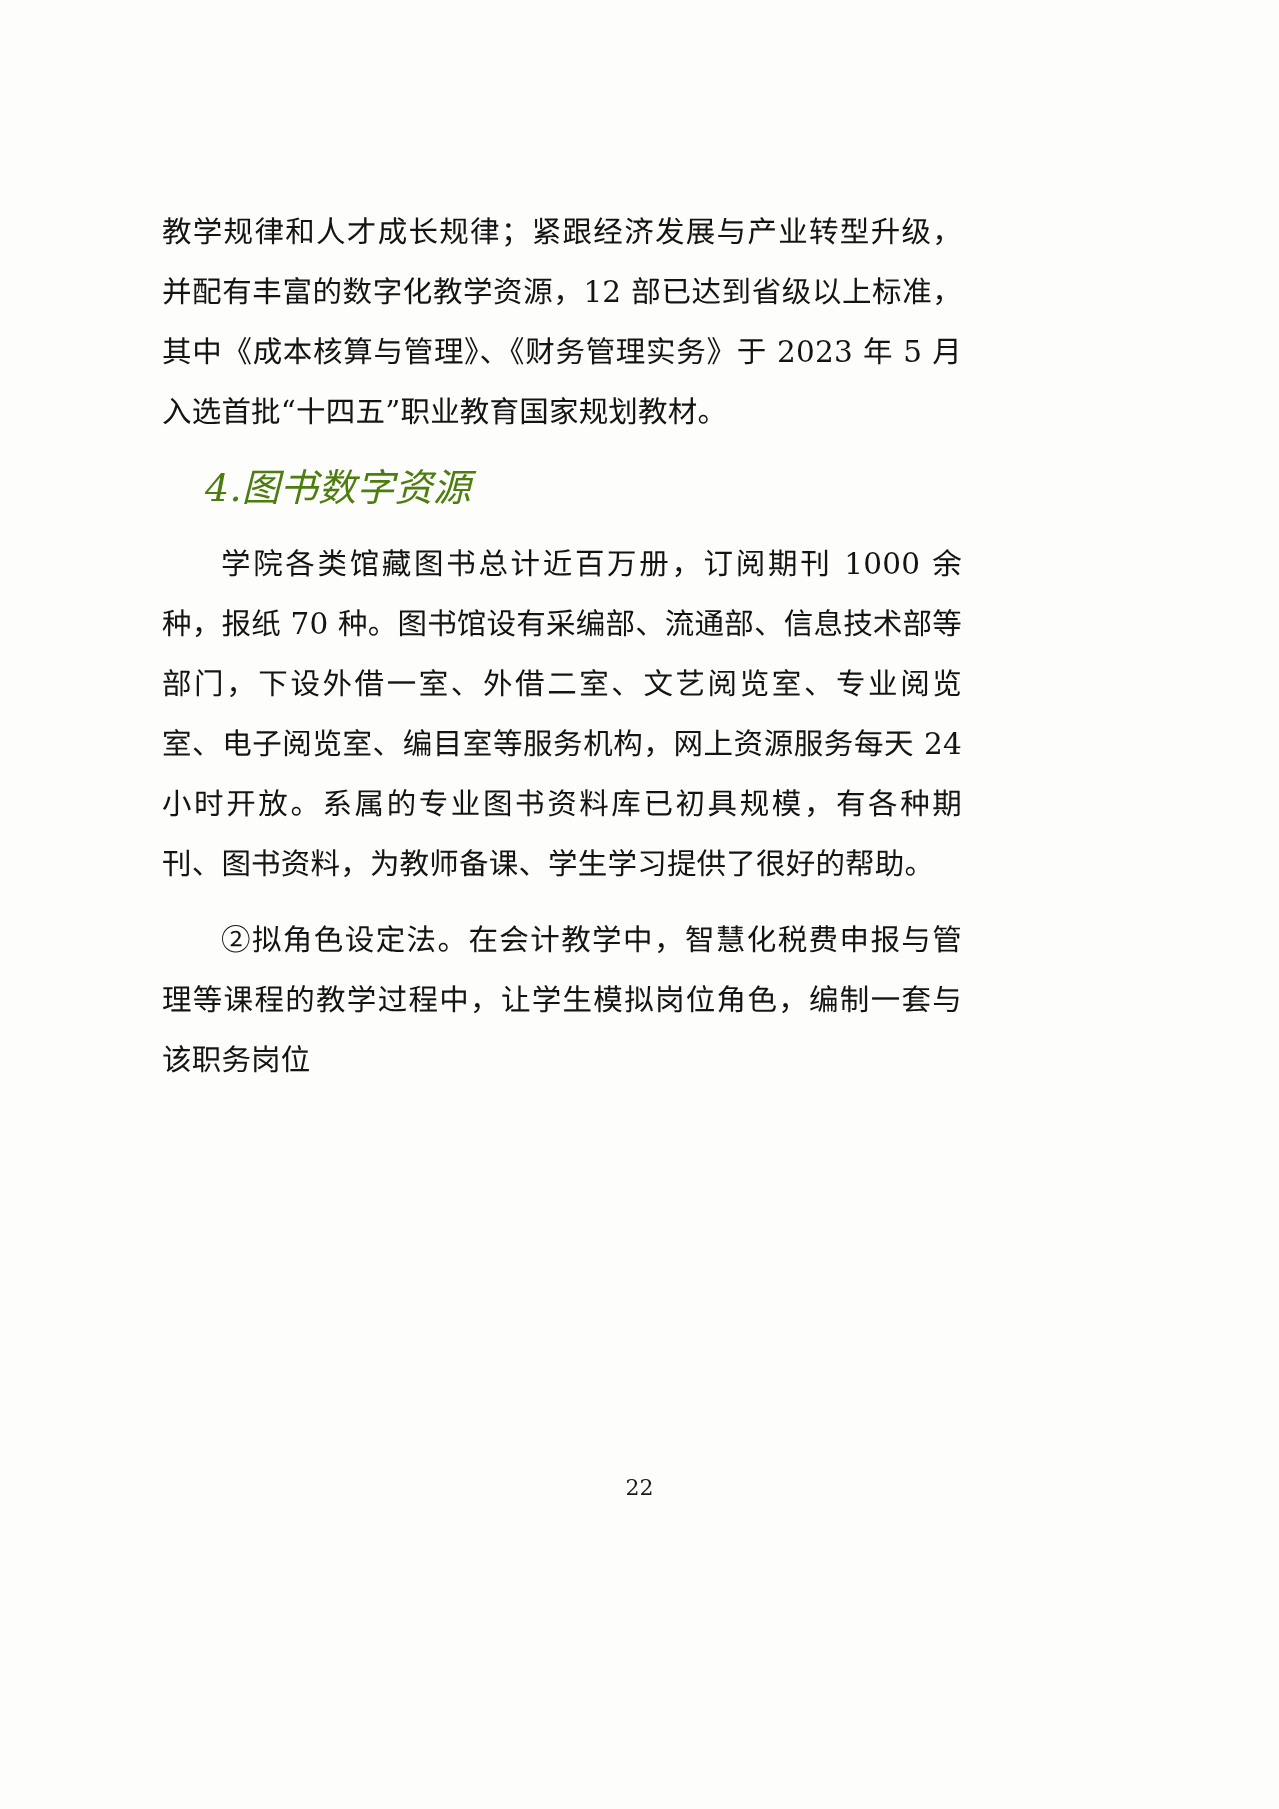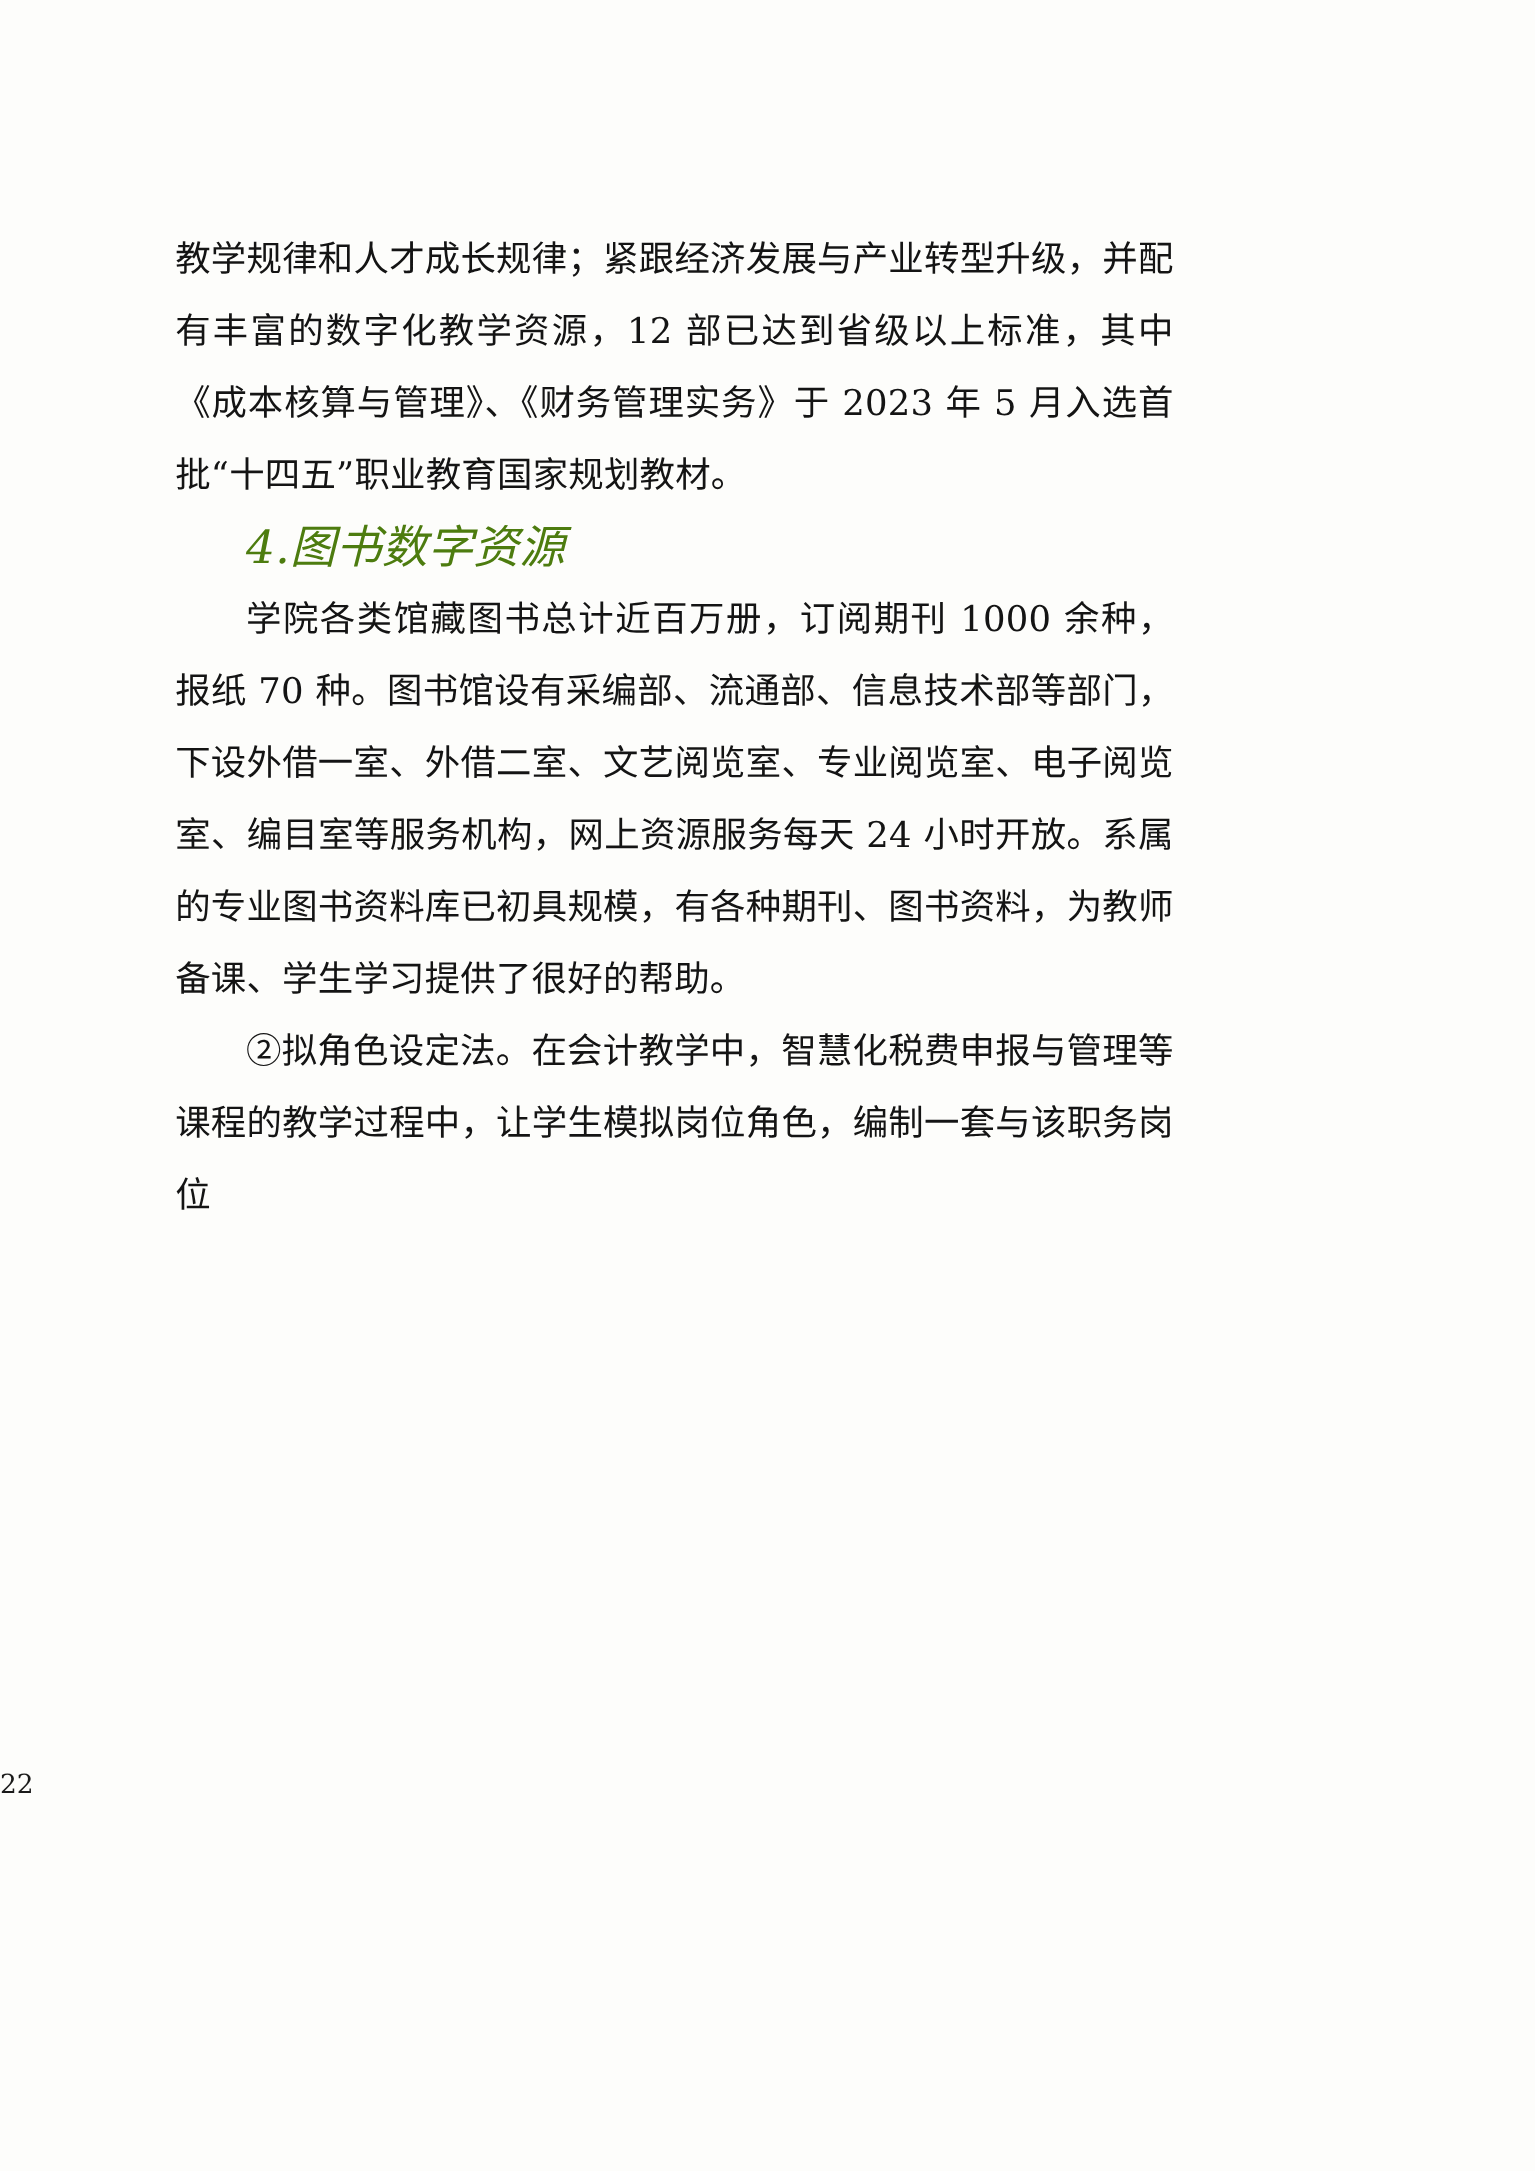--- a/index.html
+++ b/index.html
@@ -23,21 +23,21 @@
     background: #fdfdfb;
     overflow: hidden;
   }
   .content {
     position: absolute;
     left: 146px;
     top: 186px;
     width: 832px;
   }
   p {
-    margin: 0;
+    margin: 16px;
     font-size: 29.5px;
     line-height: 60px;
     text-align: justify;
     text-justify: inter-ideograph;
     letter-spacing: 0.2px;
     color: #141414;
   }
   p.indent {
     text-indent: 59px;
   }
@@ -55,21 +55,21 @@
     line-height: 60px;
     text-indent: 59px;
     color: #4d7c0f;
     font-style: italic;
   }
   .page-number {
     position: absolute;
     left: 0;
     top: 1475px;
     width: 1279px;
-    text-align: left;
+    text-align: center;
     font-size: 22px;
     font-family: "DejaVu Serif", "Liberation Serif", serif;
     color: #1a1a1a;
   }
 </style>
 </head>
 <body>
 
 <div class="page">
   <div class="content">

